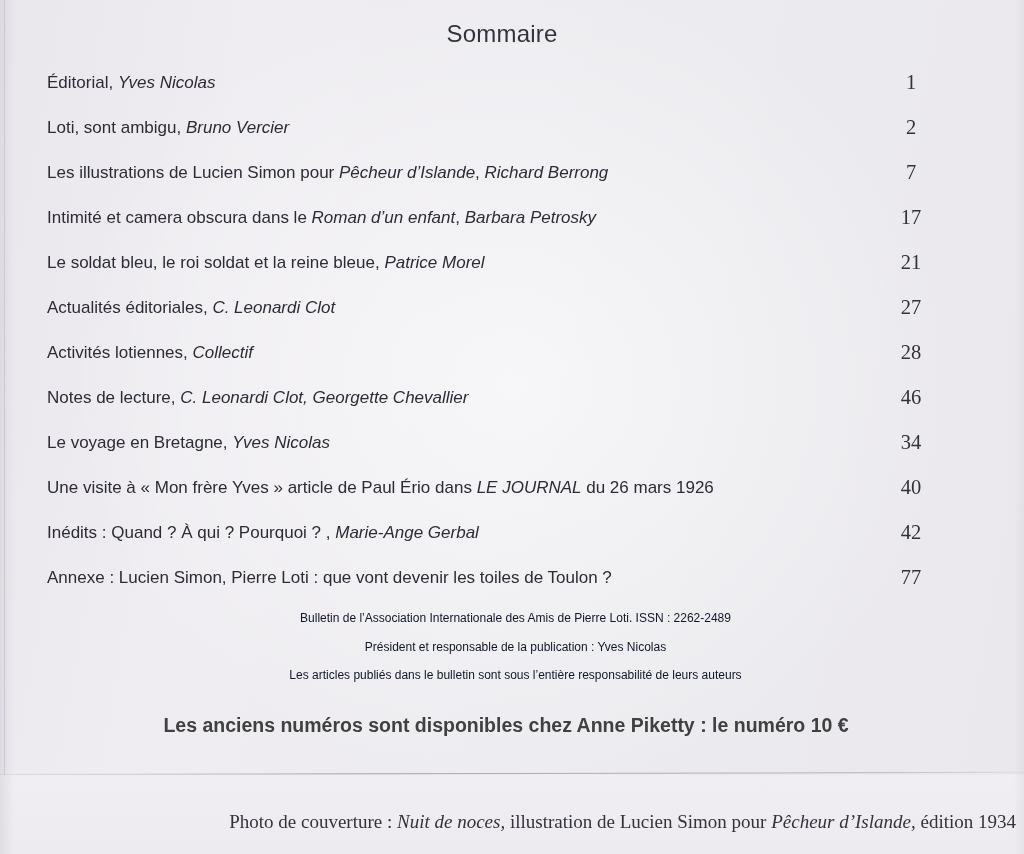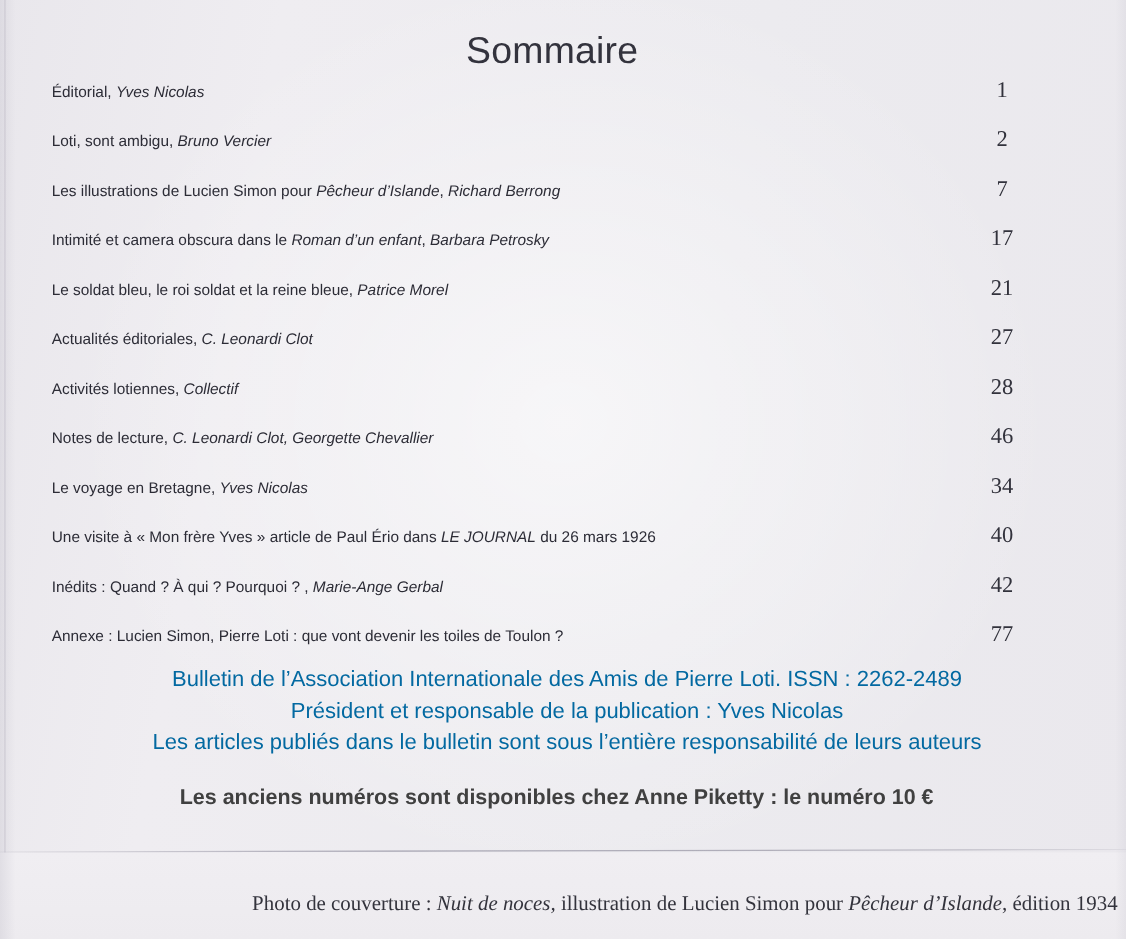--- a/index.html
+++ b/index.html
@@ -66,21 +66,21 @@
     width: 1024px;
     height: 854px;
   }
 
   #page-title {
     position: absolute;
     top: 4px;
     left: 0;
     width: 1004px;
     text-align: center;
-    font-size: 34px;
+    font-size: 24px;
     font-weight: 400;
     letter-spacing: 0.2px;
     color: #33333d;
   }
 
   
   #toc {
     position: absolute;
     top: 60px;
     left: 0;
@@ -88,21 +88,21 @@
   }
   .toc-row {
     position: relative;
     height: 45px;
     display: flex;
     align-items: center;
   }
   .toc-entry {
     position: absolute;
     left: 47px;
-    font-size: 14px;
+    font-size: 17px;
     line-height: 24px;
     white-space: nowrap;
     color: #2c2c36;
   }
   .toc-page {
     position: absolute;
     left: 878px;
     width: 66px;
     text-align: center;
     font-family: "Liberation Serif", serif;
@@ -113,23 +113,23 @@
 
   
   #imprint {
     position: absolute;
     top: 604px;
     left: 0;
     width: 1012px;
     text-align: center;
   }
   .imprint-line {
-    font-size: 20px;
+    font-size: 12px;
     line-height: 28.5px;
-    color: #0369a1;
+    color: #0f172a;
     white-space: nowrap;
     padding-left: 19px;
   }
 
   #back-issues {
     position: absolute;
     top: 714px;
     left: 0;
     width: 1012px;
     text-align: center;

